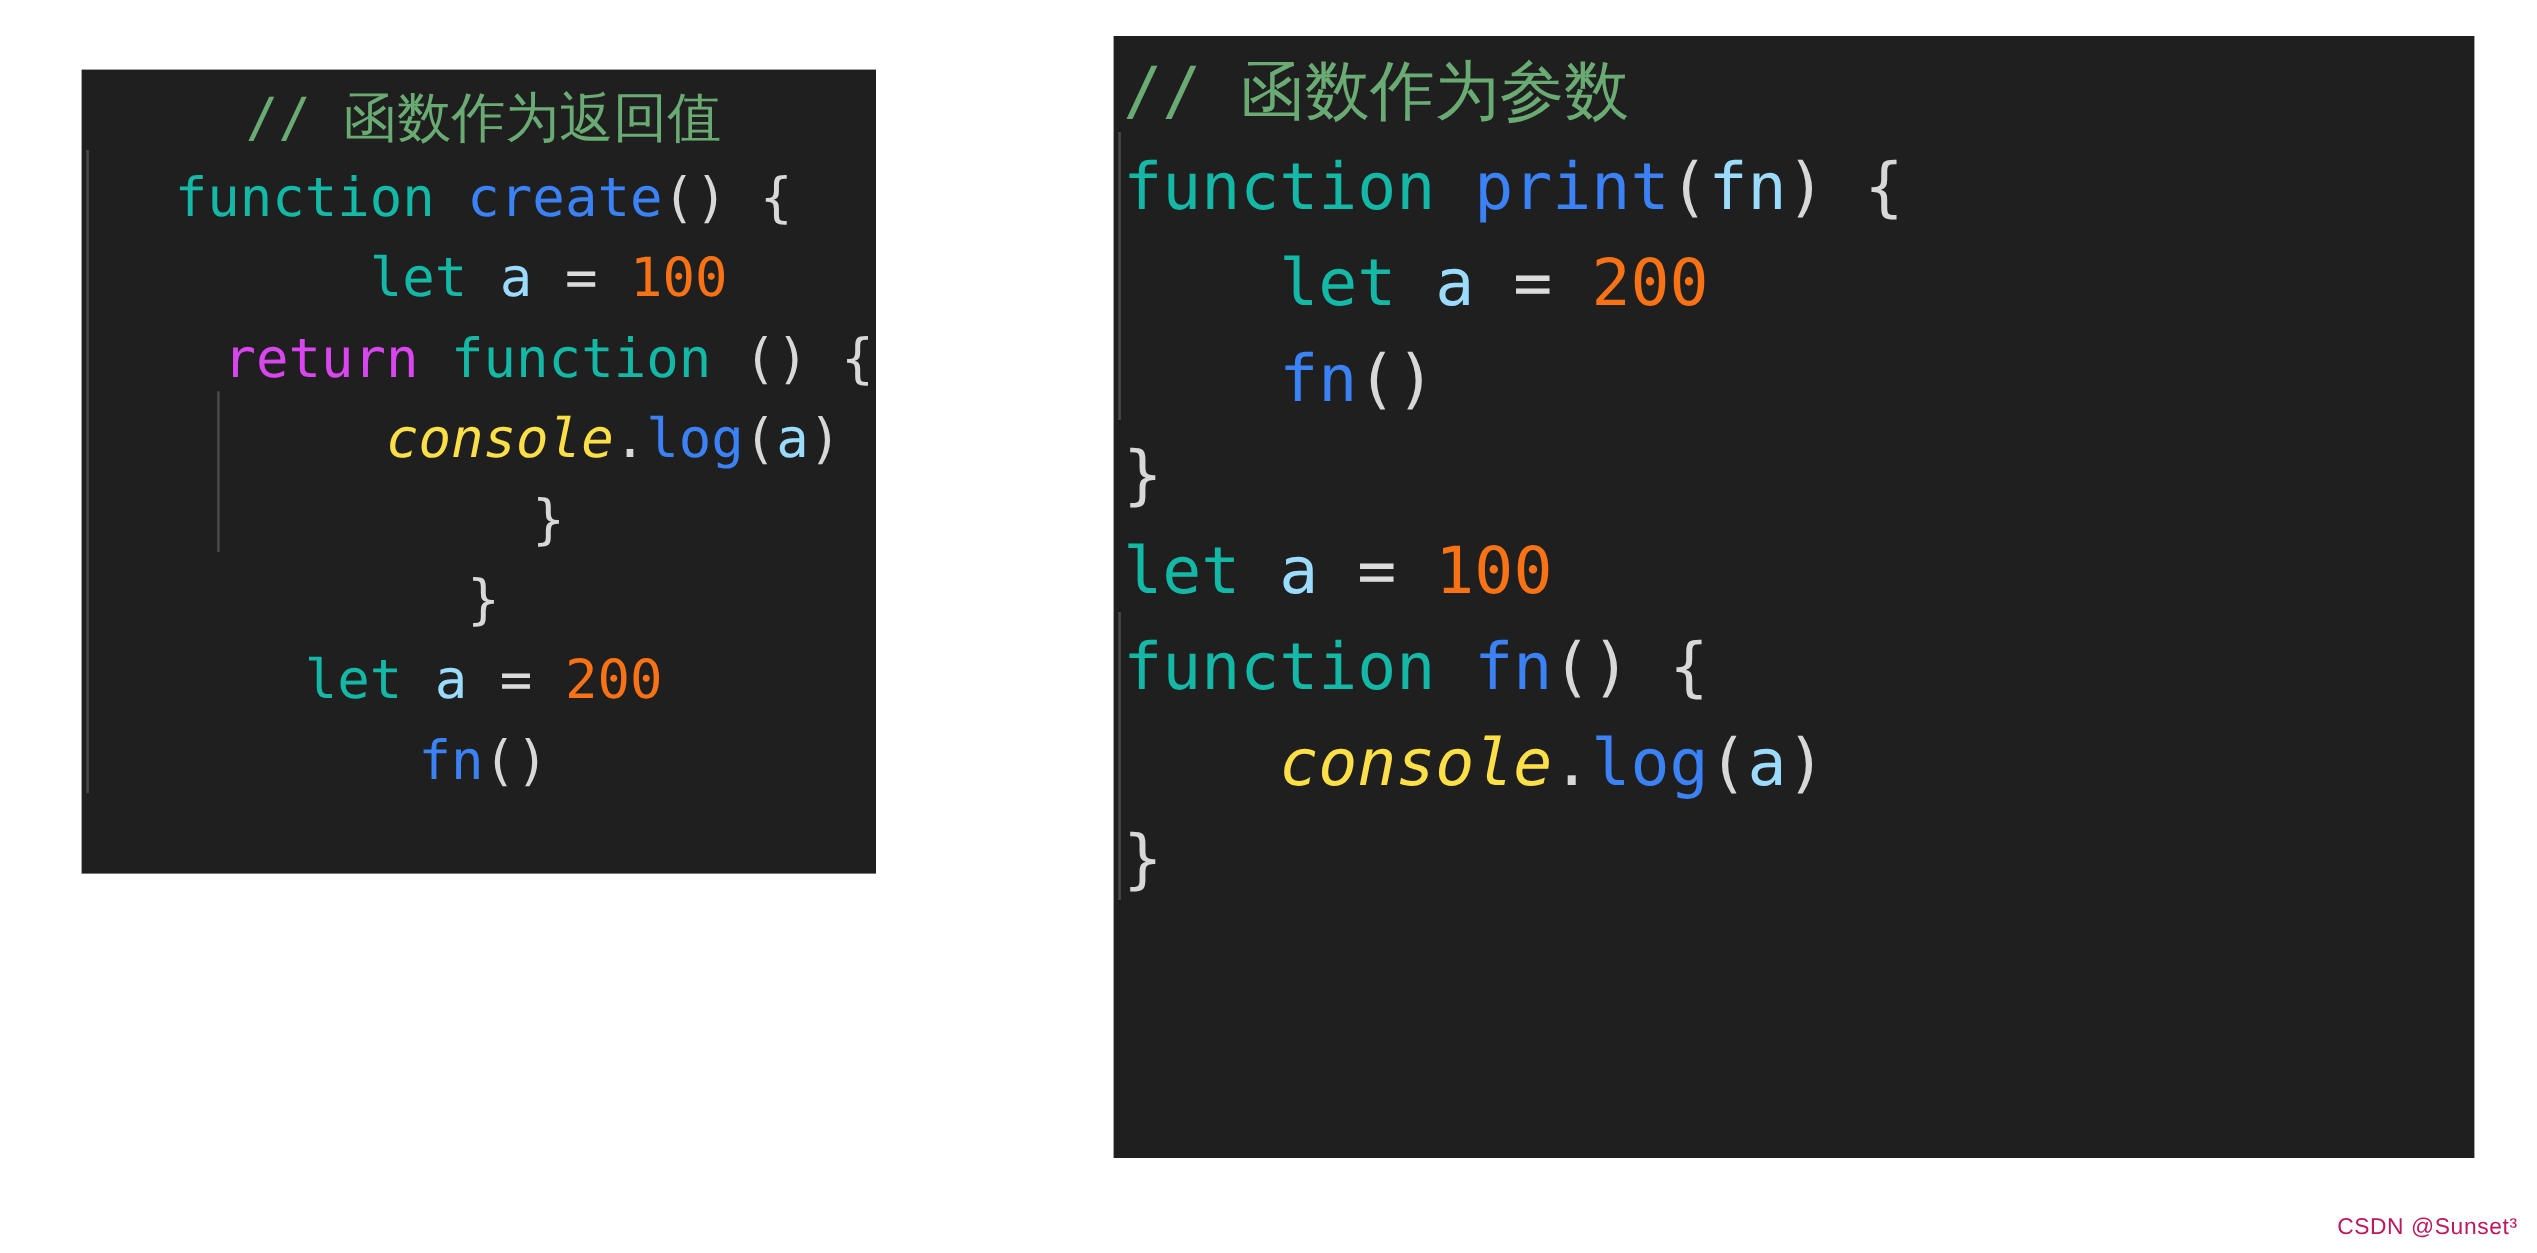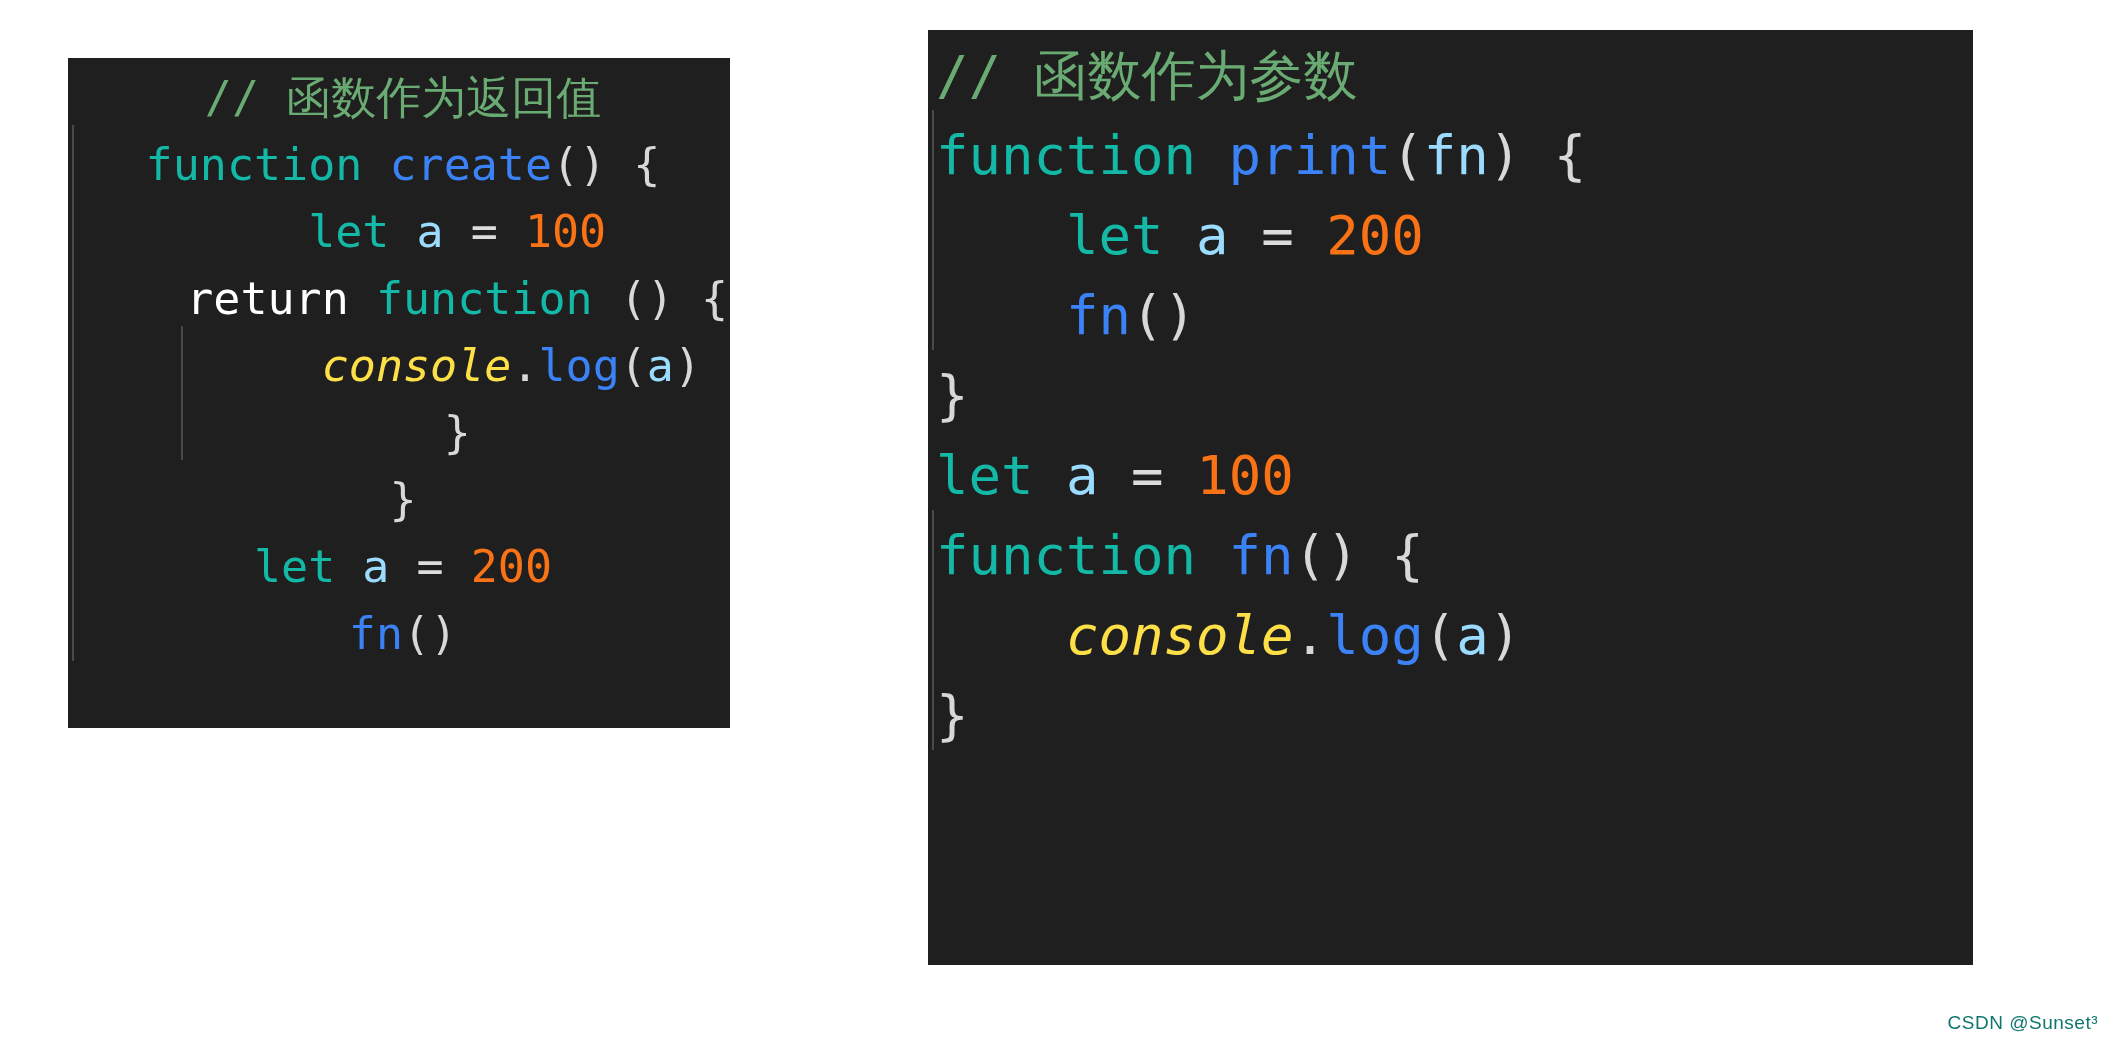--- a/index.html
+++ b/index.html
@@ -35,21 +35,21 @@
     font-size: 45px;
     line-height: 67px;
     height: 67px;
     padding-left: 8px;
   }
 
   
   #panel-right {
     left: 928px;
     top: 30px;
-    width: 1045px;
+    width: 1134px;
     height: 935px;
     padding: 6px 0 6px 0;
   }
   #panel-right .code-line {
     font-size: 54px;
     line-height: 80px;
     height: 80px;
     padding-left: 8px;
   }
 
@@ -72,33 +72,33 @@
   #panel-right .g0a { left: 4px; top: 80px;  height: 240px; }
   #panel-right .g0b { left: 4px; top: 480px; height: 240px; }
 
   
   .tok-comment  { color: #6aab73; font-style: normal; }
   .tok-keyword  { color: #14b8a6; }
   .tok-func     { color: #3b82f6; }
   .tok-var      { color: #9bdcfe; }
   .tok-num      { color: #f97316; }
   .tok-punct    { color: #d8d8d8; }
-  .tok-return   { color: #ffffff; }
+  .tok-return   { color: #d946ef; }
   .tok-object   { color: #fde047; font-style: italic; }
   .tok-op       { color: #dcdcdc; }
   .tok-plain    { color: #d8d8d8; }
 
   
   #watermark {
     position: absolute;
     right: 16px;
     bottom: 10px;
     font-family: "Liberation Sans", sans-serif;
     font-size: 19px;
-    color: #0f766e;
+    color: #be185d;
     letter-spacing: 0.5px;
     user-select: none;
   }
 </style>
 </head>
 <body>
 
 <div class="code-panel" id="panel-left">
   <div class="guide g0"></div>
   <div class="guide g1"></div>

